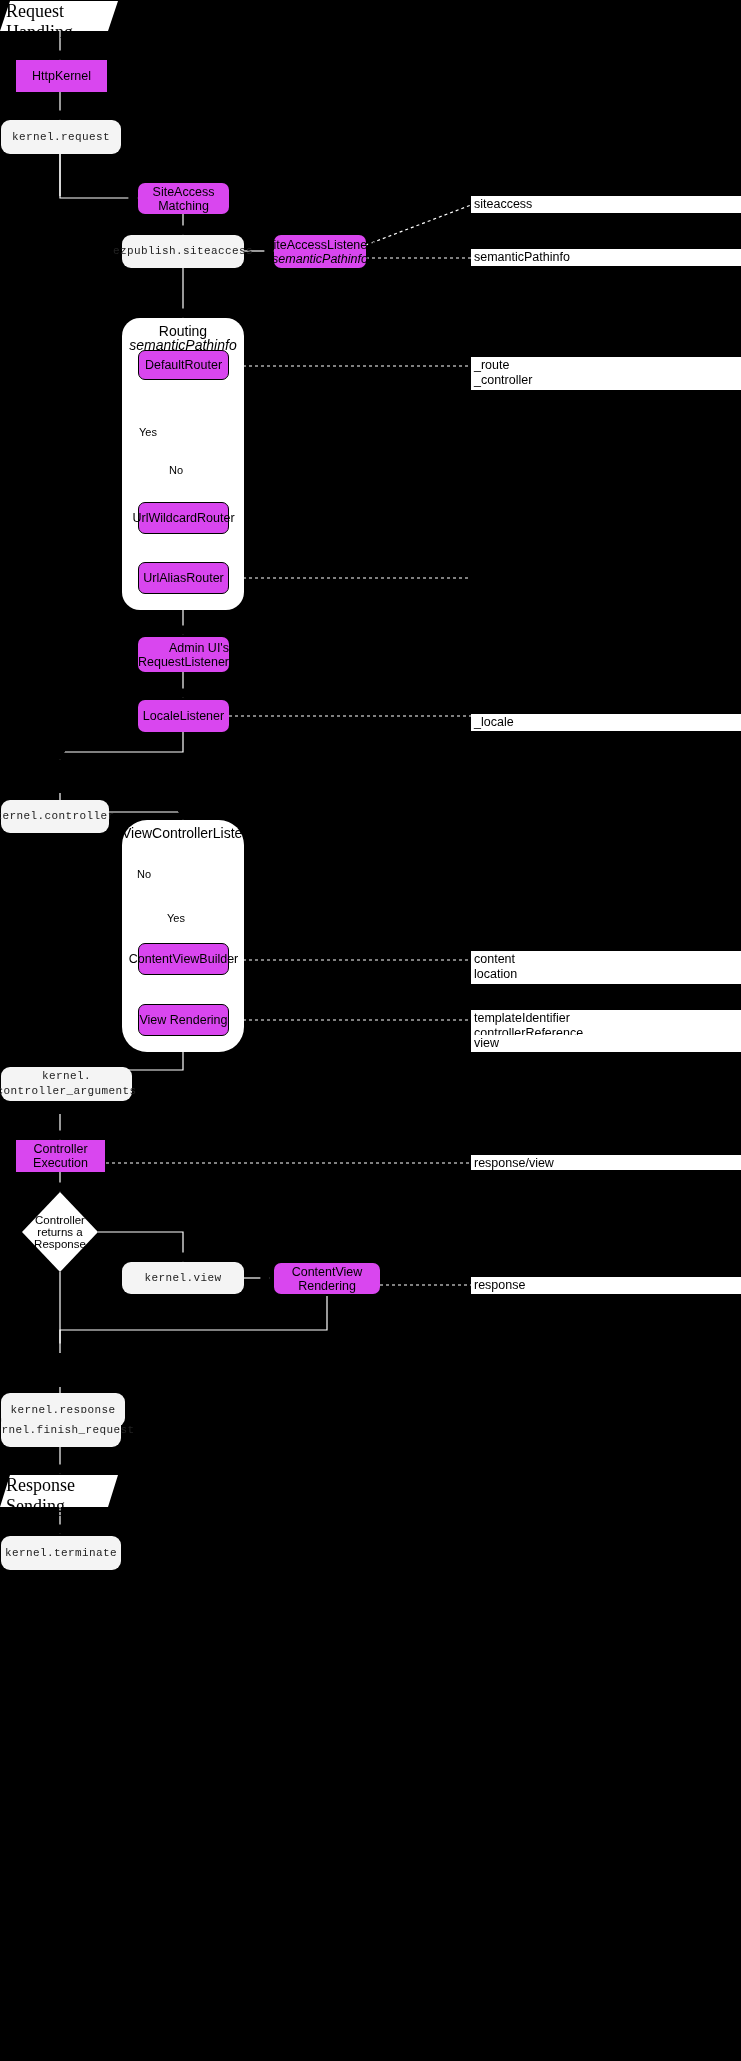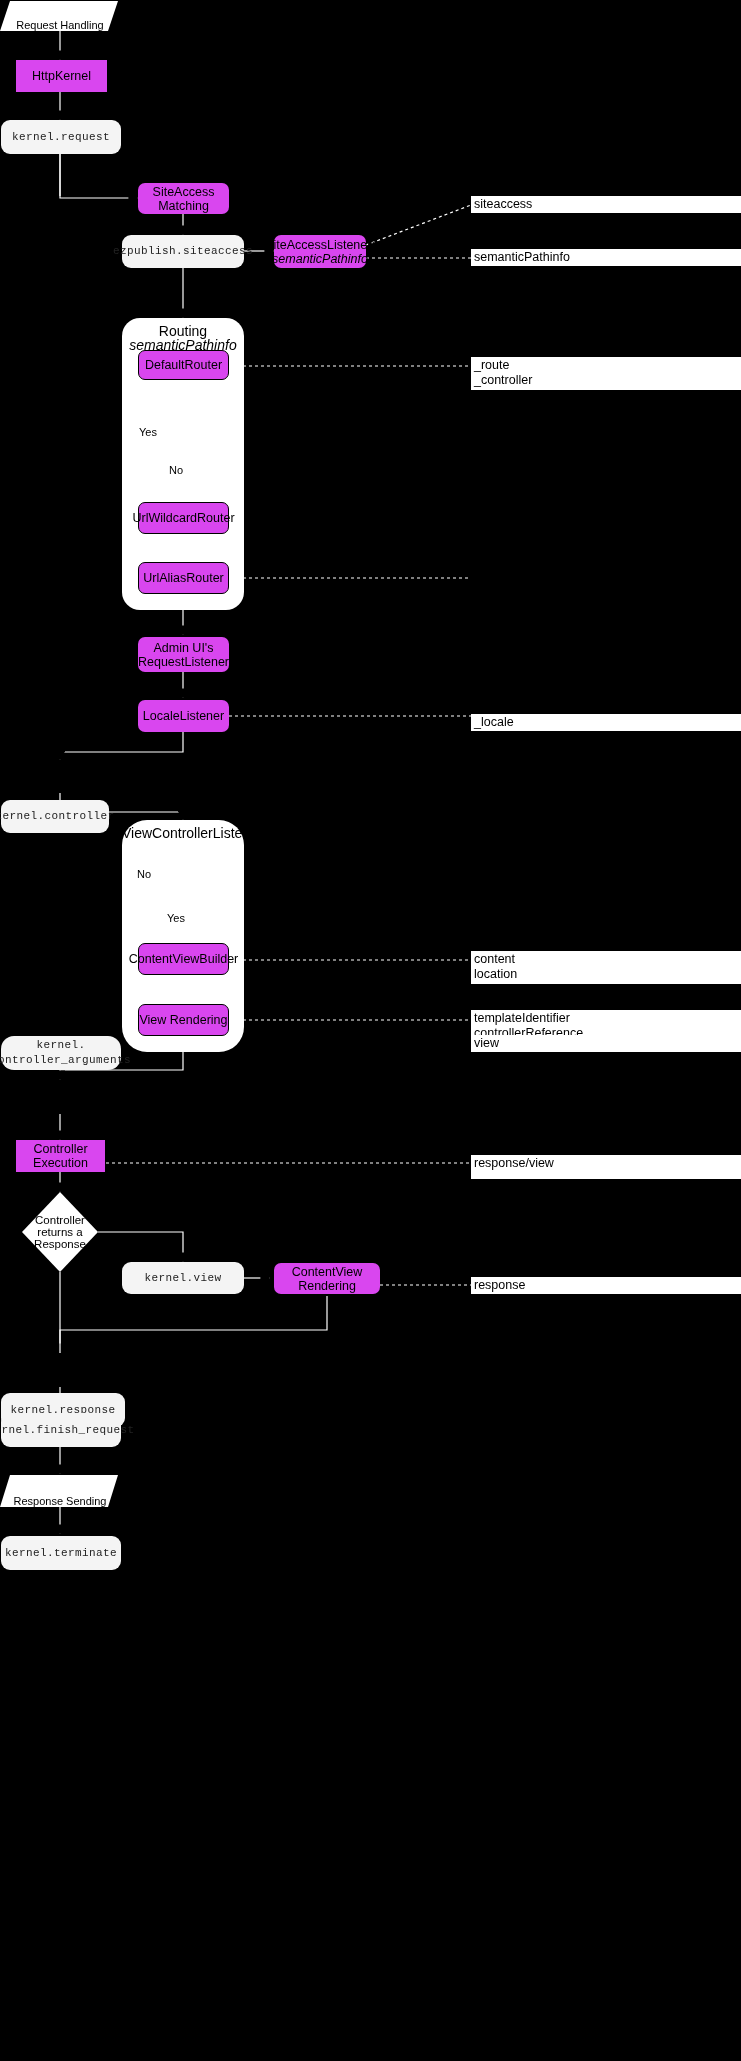--- a/index.html
+++ b/index.html
@@ -8,22 +8,22 @@
   .canvas{position:absolute;inset:0;}
 
   
   .node{position:absolute;box-sizing:border-box;display:flex;align-items:center;
         justify-content:center;text-align:center;background:#d946ef;color:#000;
         font-size:12.5px;line-height:14px;}
   .rounded{border-radius:7px;}
   .rect{border-radius:0;}
   .evt{background:#f4f4f4;border-radius:9px;font-family:"Liberation Mono",monospace;
        font-size:11px;letter-spacing:.4px;line-height:15px;color:#222;}
-  .banner{position:absolute;background:#fff;display:flex;align-items:flex-end;
-          justify-content:center;font-size:11px;}
+  .banner{position:absolute;background:#fff;display:flex;align-items:flex-start;
+          justify-content:center;font-size:18px;font-family:Liberation Serif, serif;}
   .note{position:absolute;background:#fff;box-sizing:border-box;
         font-size:12.5px;line-height:15px;padding:1px 3px;text-align:left;
         color:#000;overflow:hidden;}
   .group{position:absolute;box-sizing:border-box;background:#fff;border-radius:18px;}
   .group-title{position:absolute;left:0;right:0;top:6px;text-align:center;
                font-size:14px;line-height:14px;color:#000;}
   .ital{font-style:italic;}
   .lbl{position:absolute;font-size:11px;color:#000;background:transparent;}
   svg{position:absolute;left:0;top:0;overflow:visible;}
   .ln{stroke:#000;stroke-width:1.2;fill:none;}
@@ -200,21 +200,21 @@
   </div>
   <div class="lbl" style="left:169px;top:464px;">
     <span>No</span>
   </div>
 
   <div class="note" style="left:471px;top:357px;width:270px;height:33px;">
     <div>_route</div>
     <div>_controller</div>
   </div>
 
-  <div class="node rounded" style="left:138px;top:637px;width:91px;height:35px;flex-direction:column;">
+  <div class="node rounded" style="left:138px;top:637px;width:91px;height:35px;flex-direction:column;align-items:flex-end;">
     <span>Admin UI's</span>
     <span>RequestListener</span>
   </div>
 
   <div class="node rounded" style="left:138px;top:700px;width:91px;height:32px;">
     <span>LocaleListener</span>
   </div>
   <div class="note" style="left:471px;top:714px;width:270px;height:17px;">
     <div>_locale</div>
   </div>
@@ -246,29 +246,29 @@
     <div>location</div>
   </div>
   <div class="note" style="left:471px;top:1010px;width:270px;height:33px;">
     <div>templateIdentifier</div>
     <div>controllerReference</div>
   </div>
   <div class="note" style="left:471px;top:1035px;width:270px;height:17px;">
     <div>view</div>
   </div>
 
-  <div class="node evt" style="left:1px;top:1036px;width:120px;height:34px;flex-direction:column;border-radius:13px;">
+  <div class="node evt" style="left:1px;top:1067px;width:131px;height:34px;flex-direction:column;">
     <span>kernel.</span>
     <span>controller_arguments</span>
   </div>
 
   <div class="node rect" style="left:16px;top:1140px;width:89px;height:32px;">
     <span>Controller Execution</span>
   </div>
-  <div class="note" style="left:471px;top:1155px;width:270px;height:24px;">
+  <div class="note" style="left:471px;top:1155px;width:270px;height:15px;">
     <div>response/view</div>
   </div>
 
   <div class="node evt" style="left:122px;top:1262px;width:122px;height:32px;">
     <span>kernel.view</span>
   </div>
 
   <div class="node rounded" style="left:274px;top:1263px;width:106px;height:31px;">
     <span>ContentView Rendering</span>
   </div>

